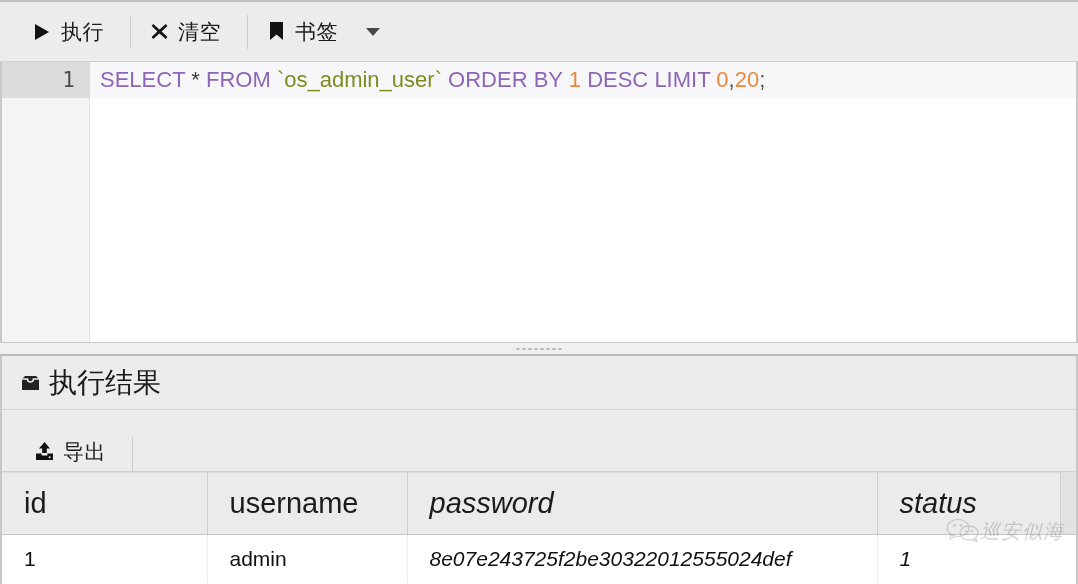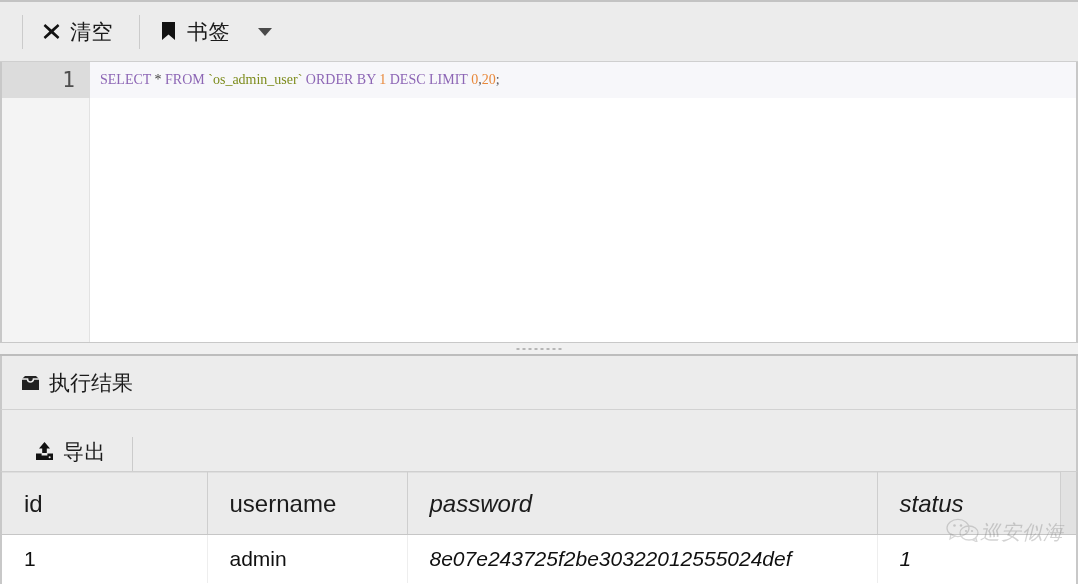--- a/index.html
+++ b/index.html
@@ -122,22 +122,22 @@
   .code-area {
     flex: 1 1 auto;
     position: relative;
     background: #ffffff;
     overflow: hidden;
   }
   .code-line {
     height: 36px;
     line-height: 36px;
     white-space: pre;
-    font-family: Liberation Serif, serif;
-    font-size: 14px;
+    font-family: Liberation Sans, sans-serif;
+    font-size: 22px;
     letter-spacing: 0px;
     padding-left: 10px;
     background: #f7f7fa;
   }
   .tok-kw   { color: #8d66b5; }
   .tok-ident{ color: #7d8c1c; }
   .tok-num  { color: #e8883a; }
   .tok-op   { color: #3d3d3d; }
   .tok-punc { color: #55555a; }
 
@@ -177,21 +177,21 @@
     border-bottom: 1px solid #d2d2d2;
     border-left: 2px solid #c8c8c8;
     border-right: 2px solid #c8c8c8;
     box-sizing: border-box;
     display: flex;
     align-items: center;
     padding-left: 18px;
     gap: 9px;
   }
   .result-header .rh-label {
-    font-size: 21px;
+    font-size: 28px;
     color: #1b1b1b;
   }
 
   
   .result-toolbar {
     position: absolute;
     left: 0; top: 410px;
     width: 1078px;
     height: 62px;
     background: #ececec;
@@ -223,21 +223,21 @@
   }
   table.grid th {
     background: #ebebeb;
     border-right: 1px solid #cecece;
     border-bottom: 1px solid #c6c6c6;
     border-top: 1px solid #dedede;
     height: 62px;
     text-align: left;
     padding: 0 0 0 22px;
     font-weight: normal;
-    font-size: 24px;
+    font-size: 29px;
     color: #1b1b1b;
     box-sizing: border-box;
   }
   table.grid td {
     background: #ffffff;
     height: 48px;
     text-align: left;
     padding: 0 0 0 22px;
     font-size: 21px;
     color: #101010;
@@ -262,41 +262,49 @@
     border-bottom: 1px solid #c6c6c6;
     box-sizing: border-box;
   }
 
   
   .watermark {
     position: absolute;
     right: 14px;
     top: 518px;
     display: flex;
-    align-items: center;
+    align-items: flex-start;
     opacity: 0.30;
     pointer-events: none;
     user-select: none;
   }
   .wm-text {
     font-family: "DejaVu Sans", "Liberation Sans", sans-serif;
     font-size: 20px;
     color: #6e6e6e;
     font-style: italic;
     letter-spacing: 1px;
     white-space: nowrap;
   }
 </style>
 </head>
 <body>
 
 <div id="app">
 
   <div class="toolbar">
 
+    <div class="tb-btn">
+      <span class="tb-icon">
+        <svg width="16" height="18" viewBox="0 0 16 18">
+            <polygon points="1,1 15,9 1,17" fill="#121212"></polygon>
+          </svg>
+      </span>
+      <span class="tb-label">执行</span>
+    </div>
 
     <div class="tb-sep"></div>
 
     <div class="tb-btn">
       <span class="tb-icon">
         <svg width="17" height="17" viewBox="0 0 17 17">
           <path d="M2.2,1 L8.5,6.6 L14.8,1 L16.4,3 L10.6,8.5 L16.4,14 L14.8,16 L8.5,10.4 L2.2,16 L0.6,14 L6.4,8.5 L0.6,3 Z" fill="#121212"></path>
         </svg>
       </span>
       <span class="tb-label">清空</span>

